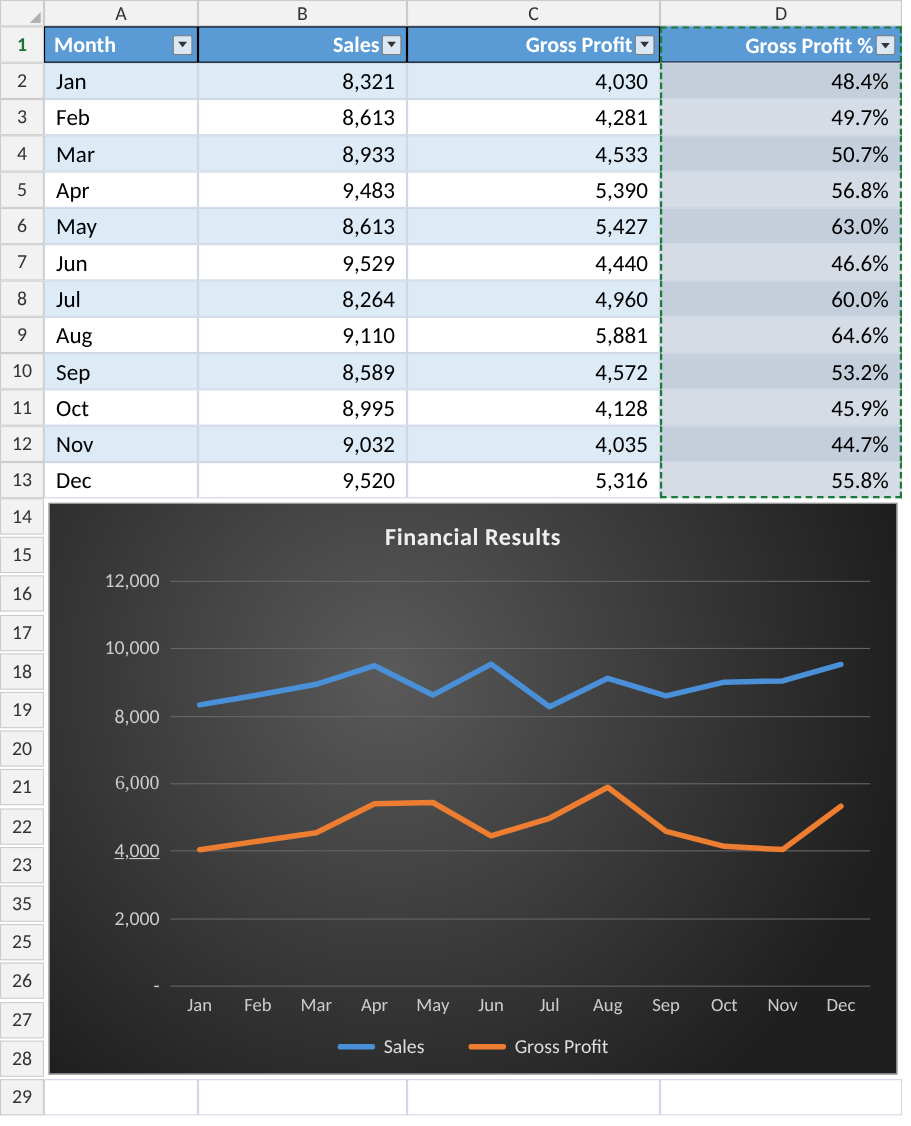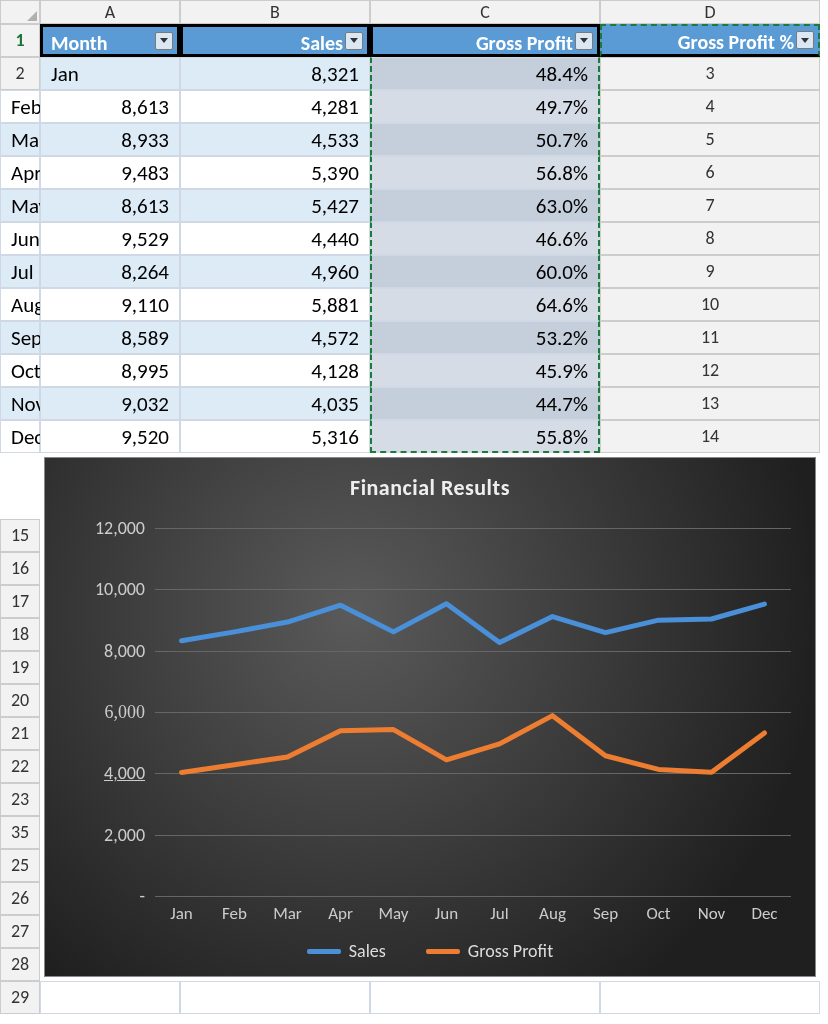--- a/index.html
+++ b/index.html
@@ -48,21 +48,21 @@
     right:2px;bottom:2px;
     width:0;height:0;
     border-style:solid;
     border-width:0 0 10px 10px;
     border-color:transparent transparent #b0b0b0 transparent;
   }
   .th {
     background: #5b9bd5;
     color: #fff;
     font-weight: 600;
-    border: 3px solid #000000;
+    border: 1px solid #000000;
     position: relative;
     padding: 4px 24px 4px 8px;
     height: 33px;
     line-height: 25px;
   }
   .th.right { text-align: right; }
   .th.center { text-align: left; }
   .filter-btn {
     position:absolute;
     right:4px; top:50%; transform:translateY(-50%);
@@ -171,20 +171,21 @@
       <div class="col-hdr">C</div>
       <div class="col-hdr">D</div>
       <div class="row-hdr row1">1</div>
       <div class="th center">Month<span class="filter-btn"></span></div>
       <div class="th right">Sales<span class="filter-btn"></span></div>
       <div class="th right">Gross Profit<span class="filter-btn"></span></div>
       <div class="th right marquee-top marquee-left marquee-right" style="background: rgb(91, 155, 213);">Gross Profit %<span class="filter-btn"></span></div>
       <div class="row-hdr">2</div>
       <div class="cell band-even">Jan</div>
       <div class="cell band-even num">8,321</div>
+      <div class="cell band-even num">4,030</div>
       <div class="cell band-even num sel-col marquee-left marquee-right">48.4%</div>
       <div class="row-hdr">3</div>
       <div class="cell band-odd">Feb</div>
       <div class="cell band-odd num">8,613</div>
       <div class="cell band-odd num">4,281</div>
       <div class="cell band-odd num sel-col marquee-left marquee-right">49.7%</div>
       <div class="row-hdr">4</div>
       <div class="cell band-even">Mar</div>
       <div class="cell band-even num">8,933</div>
       <div class="cell band-even num">4,533</div>

